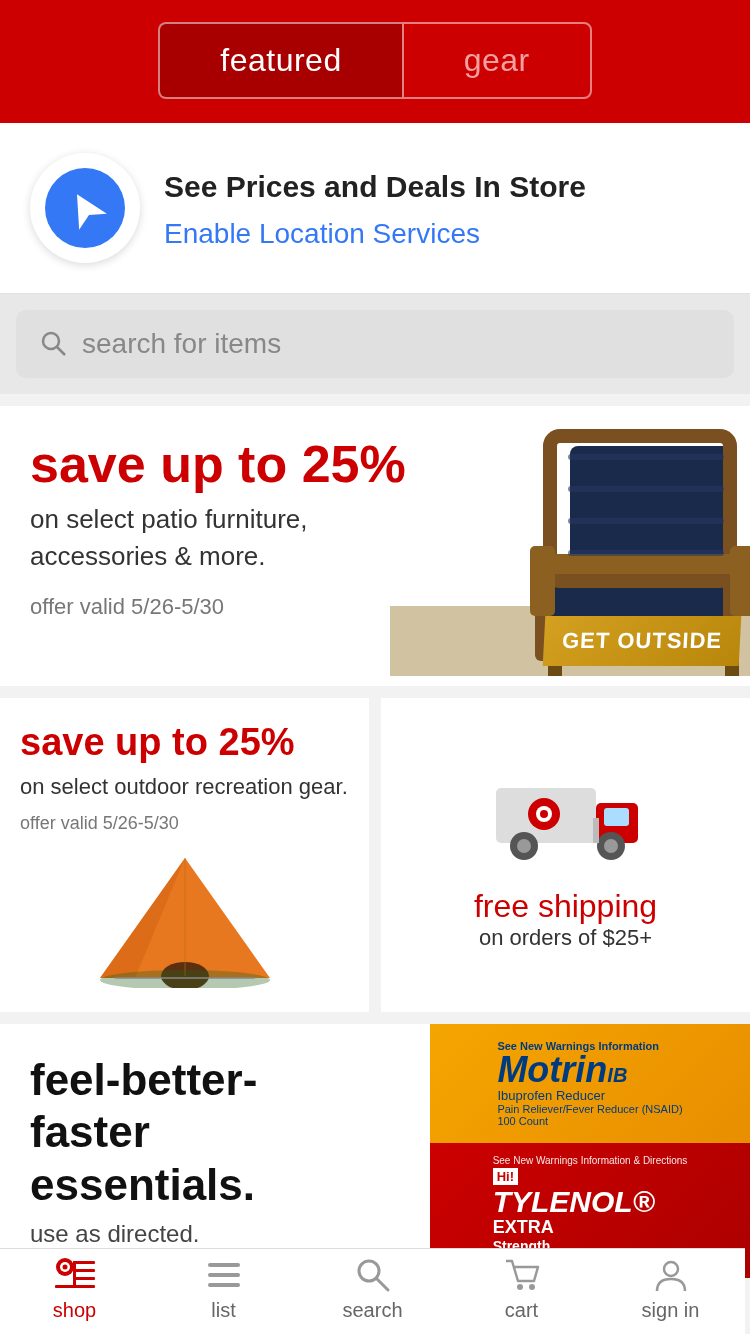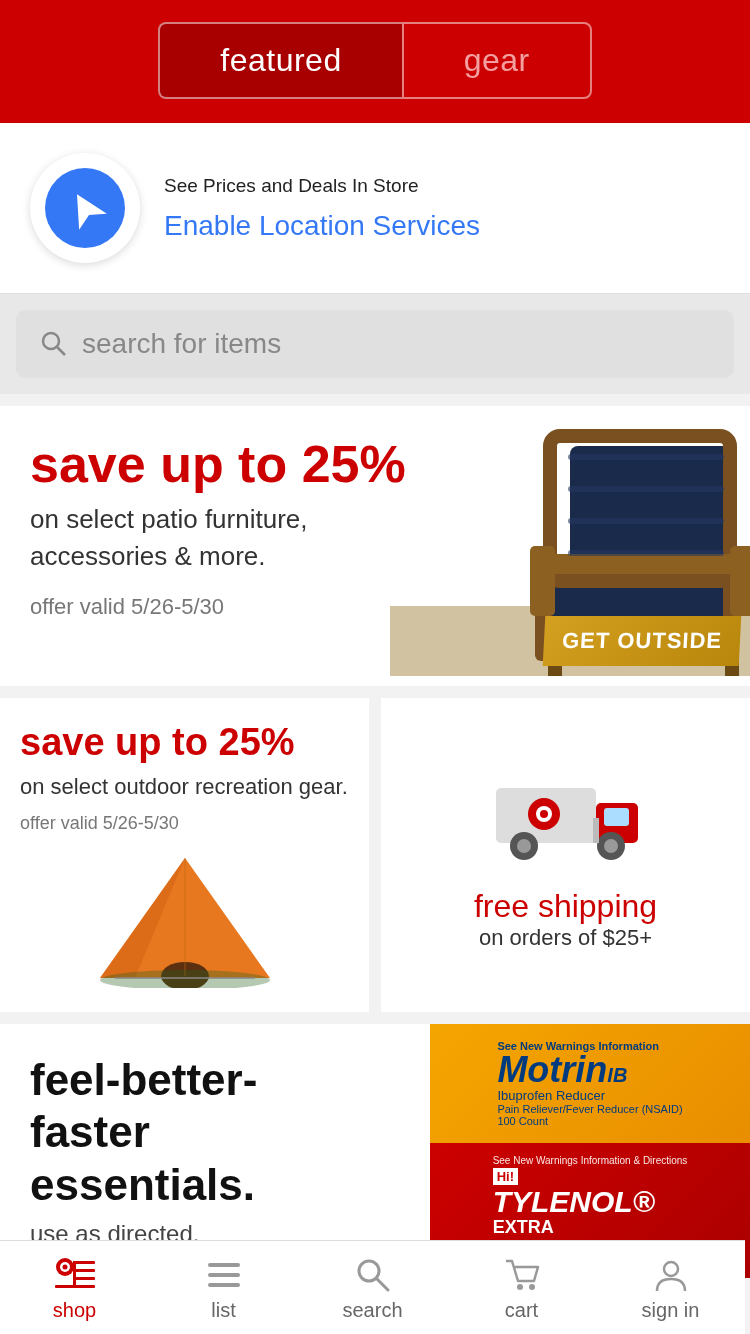--- a/index.html
+++ b/index.html
@@ -54,22 +54,22 @@
     .location-icon-inner {
       width: 80px;
       height: 80px;
       border-radius: 50%;
       background: #3478f6;
       display: flex;
       align-items: center;
       justify-content: center;
     }
     .location-text h2 {
-      font-size: 19px;
-      font-weight: 400;
+      font-size: 30px;
+      font-weight: 700;
       color: #222;
       margin-bottom: 12px;
       line-height: 1.3;
     }
     .location-link {
       color: #3478f6;
       font-size: 28px;
       text-decoration: none;
       cursor: pointer;
     }
@@ -219,21 +219,21 @@
     
     .bottom-nav {
       position: fixed;
       bottom: 0;
       left: 0;
       width: 745px;
       background: white;
       border-top: 1px solid #ddd;
       display: flex;
       justify-content: space-around;
-      padding: 16px 0 12px;
+      padding: 8px 0 12px;
     }
     .nav-item {
       display: flex;
       flex-direction: column;
       align-items: center;
       gap: 6px;
       cursor: pointer;
       min-width: 120px;
     }
     .nav-label {

